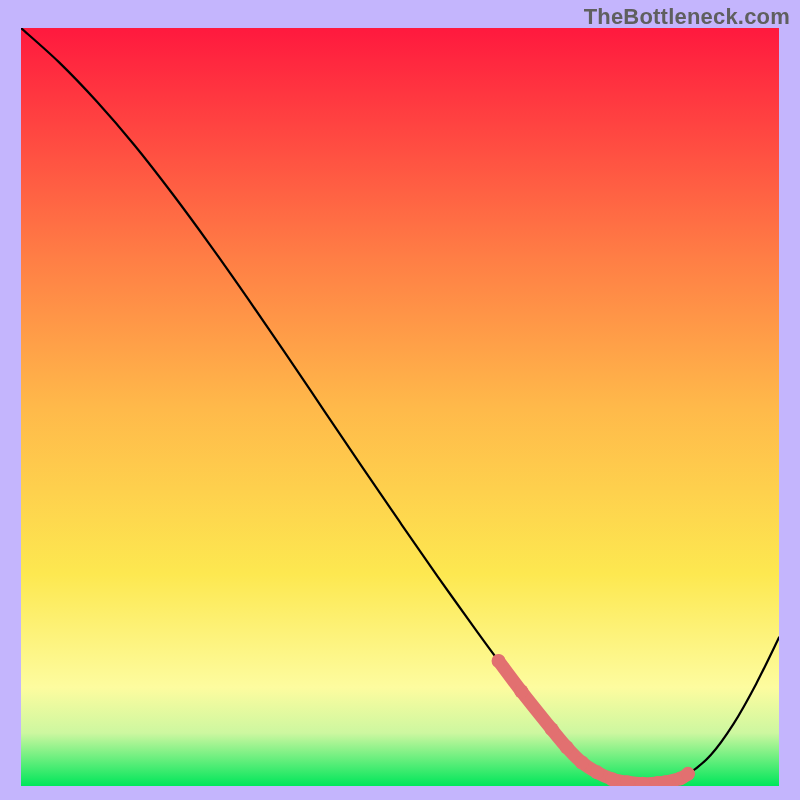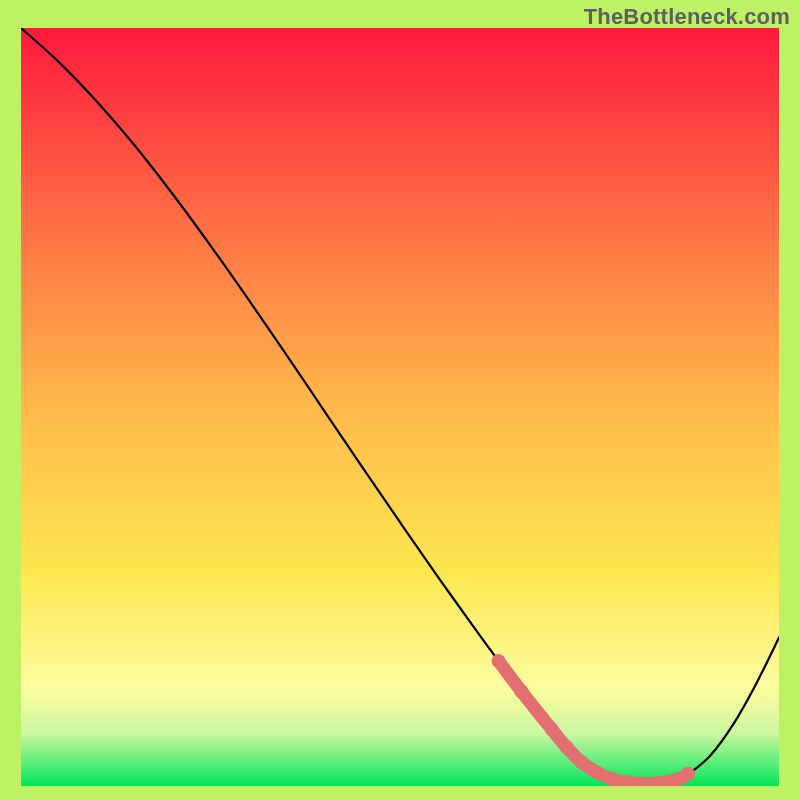--- a/index.html
+++ b/index.html
@@ -8,21 +8,21 @@
     width: 800px;
     height: 800px;
     background: #000000;
     overflow: hidden;
     font-family: Arial, Helvetica, sans-serif;
   }
   .frame {
     position: relative;
     width: 800px;
     height: 800px;
-    background: #bef264;
+    background: #c4b5fd;
   }
   .attribution {
     position: absolute;
     top: 4px;
     right: 10px;
     color: #5f5f5f;
     font-size: 22px;
     font-weight: bold;
     letter-spacing: 0.2px;
     z-index: 10;

